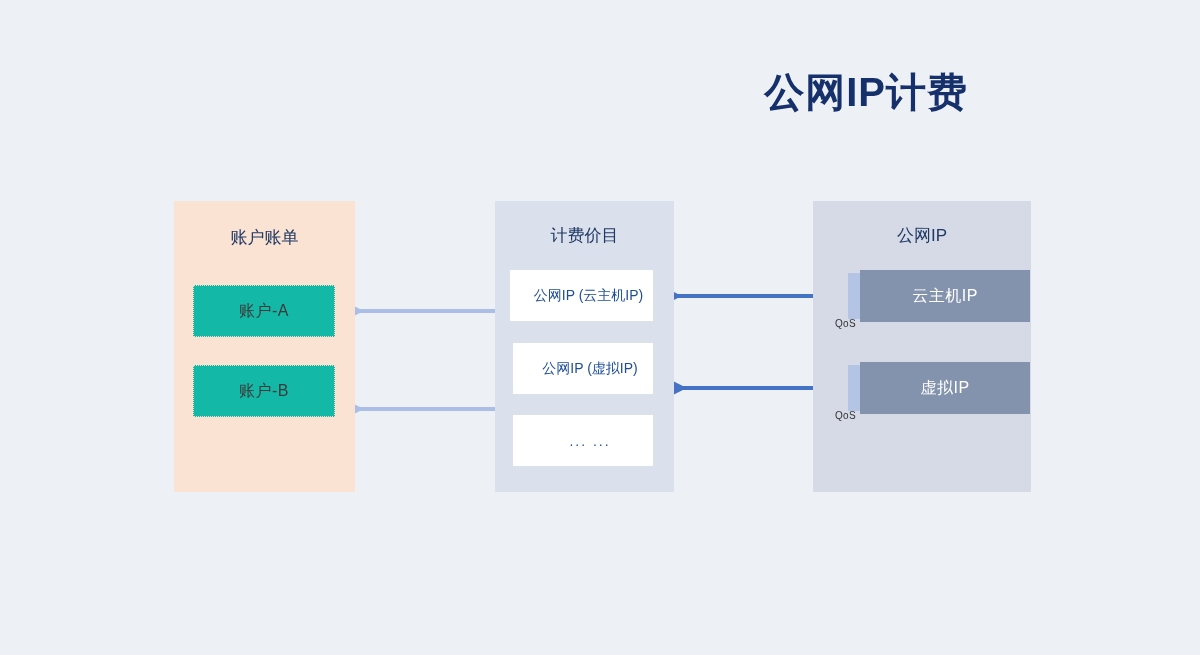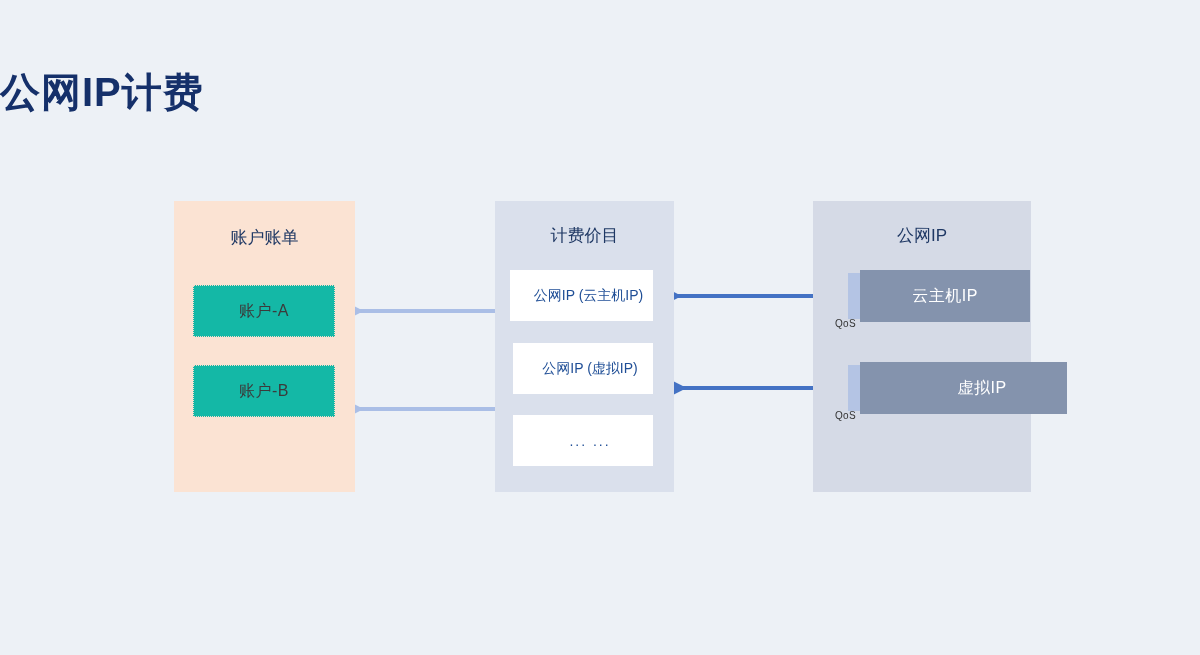--- a/index.html
+++ b/index.html
@@ -17,21 +17,21 @@
     position: relative;
     width: 1200px;
     height: 655px;
     background: #edf1f6;
   }
   #page-title {
     position: absolute;
     left: 0;
     top: 66px;
     width: 968px;
-    text-align: left;
+    text-align: right;
     font-size: 40px;
     font-weight: 700;
     color: #15306a;
     letter-spacing: 1px;
     line-height: 52px;
   }
 
   
   .panel {
     position: absolute;
@@ -121,21 +121,21 @@
     height: 52px;
     background: #8493ad;
     display: flex;
     align-items: center;
     justify-content: center;
     font-size: 16px;
     color: #ffffff;
     letter-spacing: 0.5px;
   }
   #ip-box-host { top: 69px; }
-  #ip-box-virtual { top: 161px; padding-left: 37px; }
+  #ip-box-virtual { top: 161px; }
 
   .qos-tab {
     position: absolute;
     left: 35px;
     width: 14px;
     height: 46px;
     background: #b4c4e4;
   }
   #qos-tab-host { top: 72px; }
   #qos-tab-virtual { top: 164px; }

